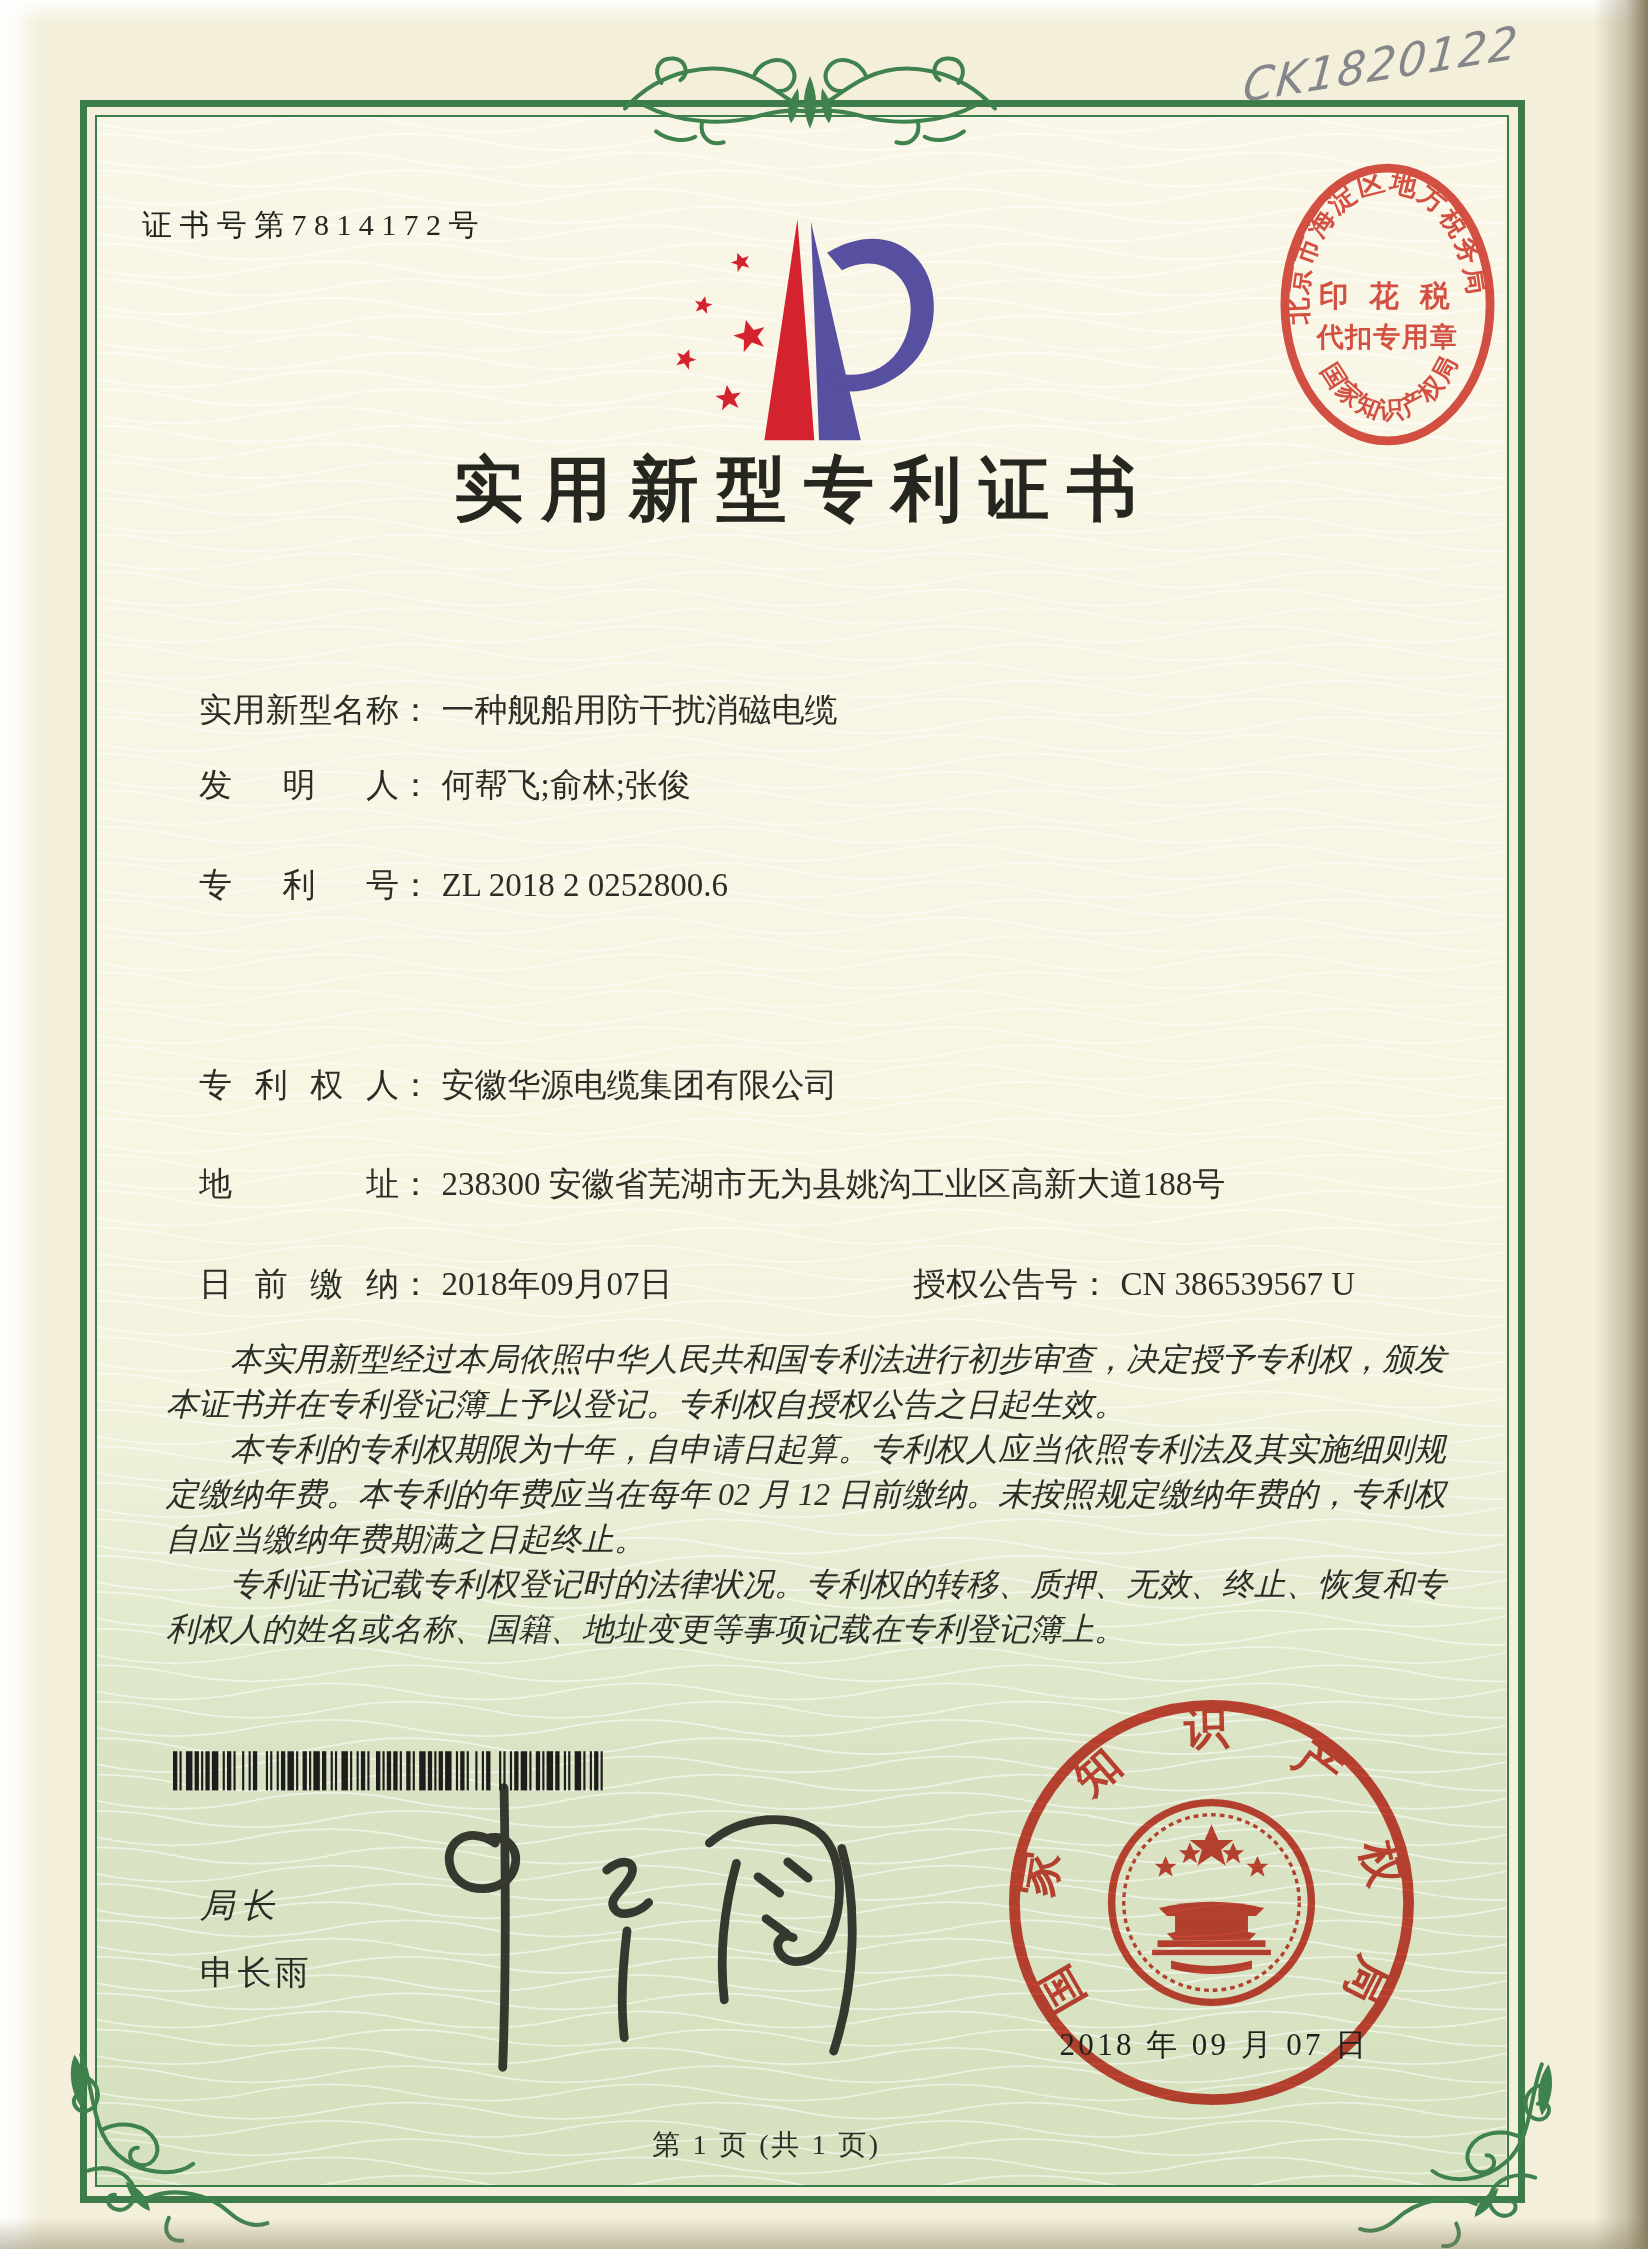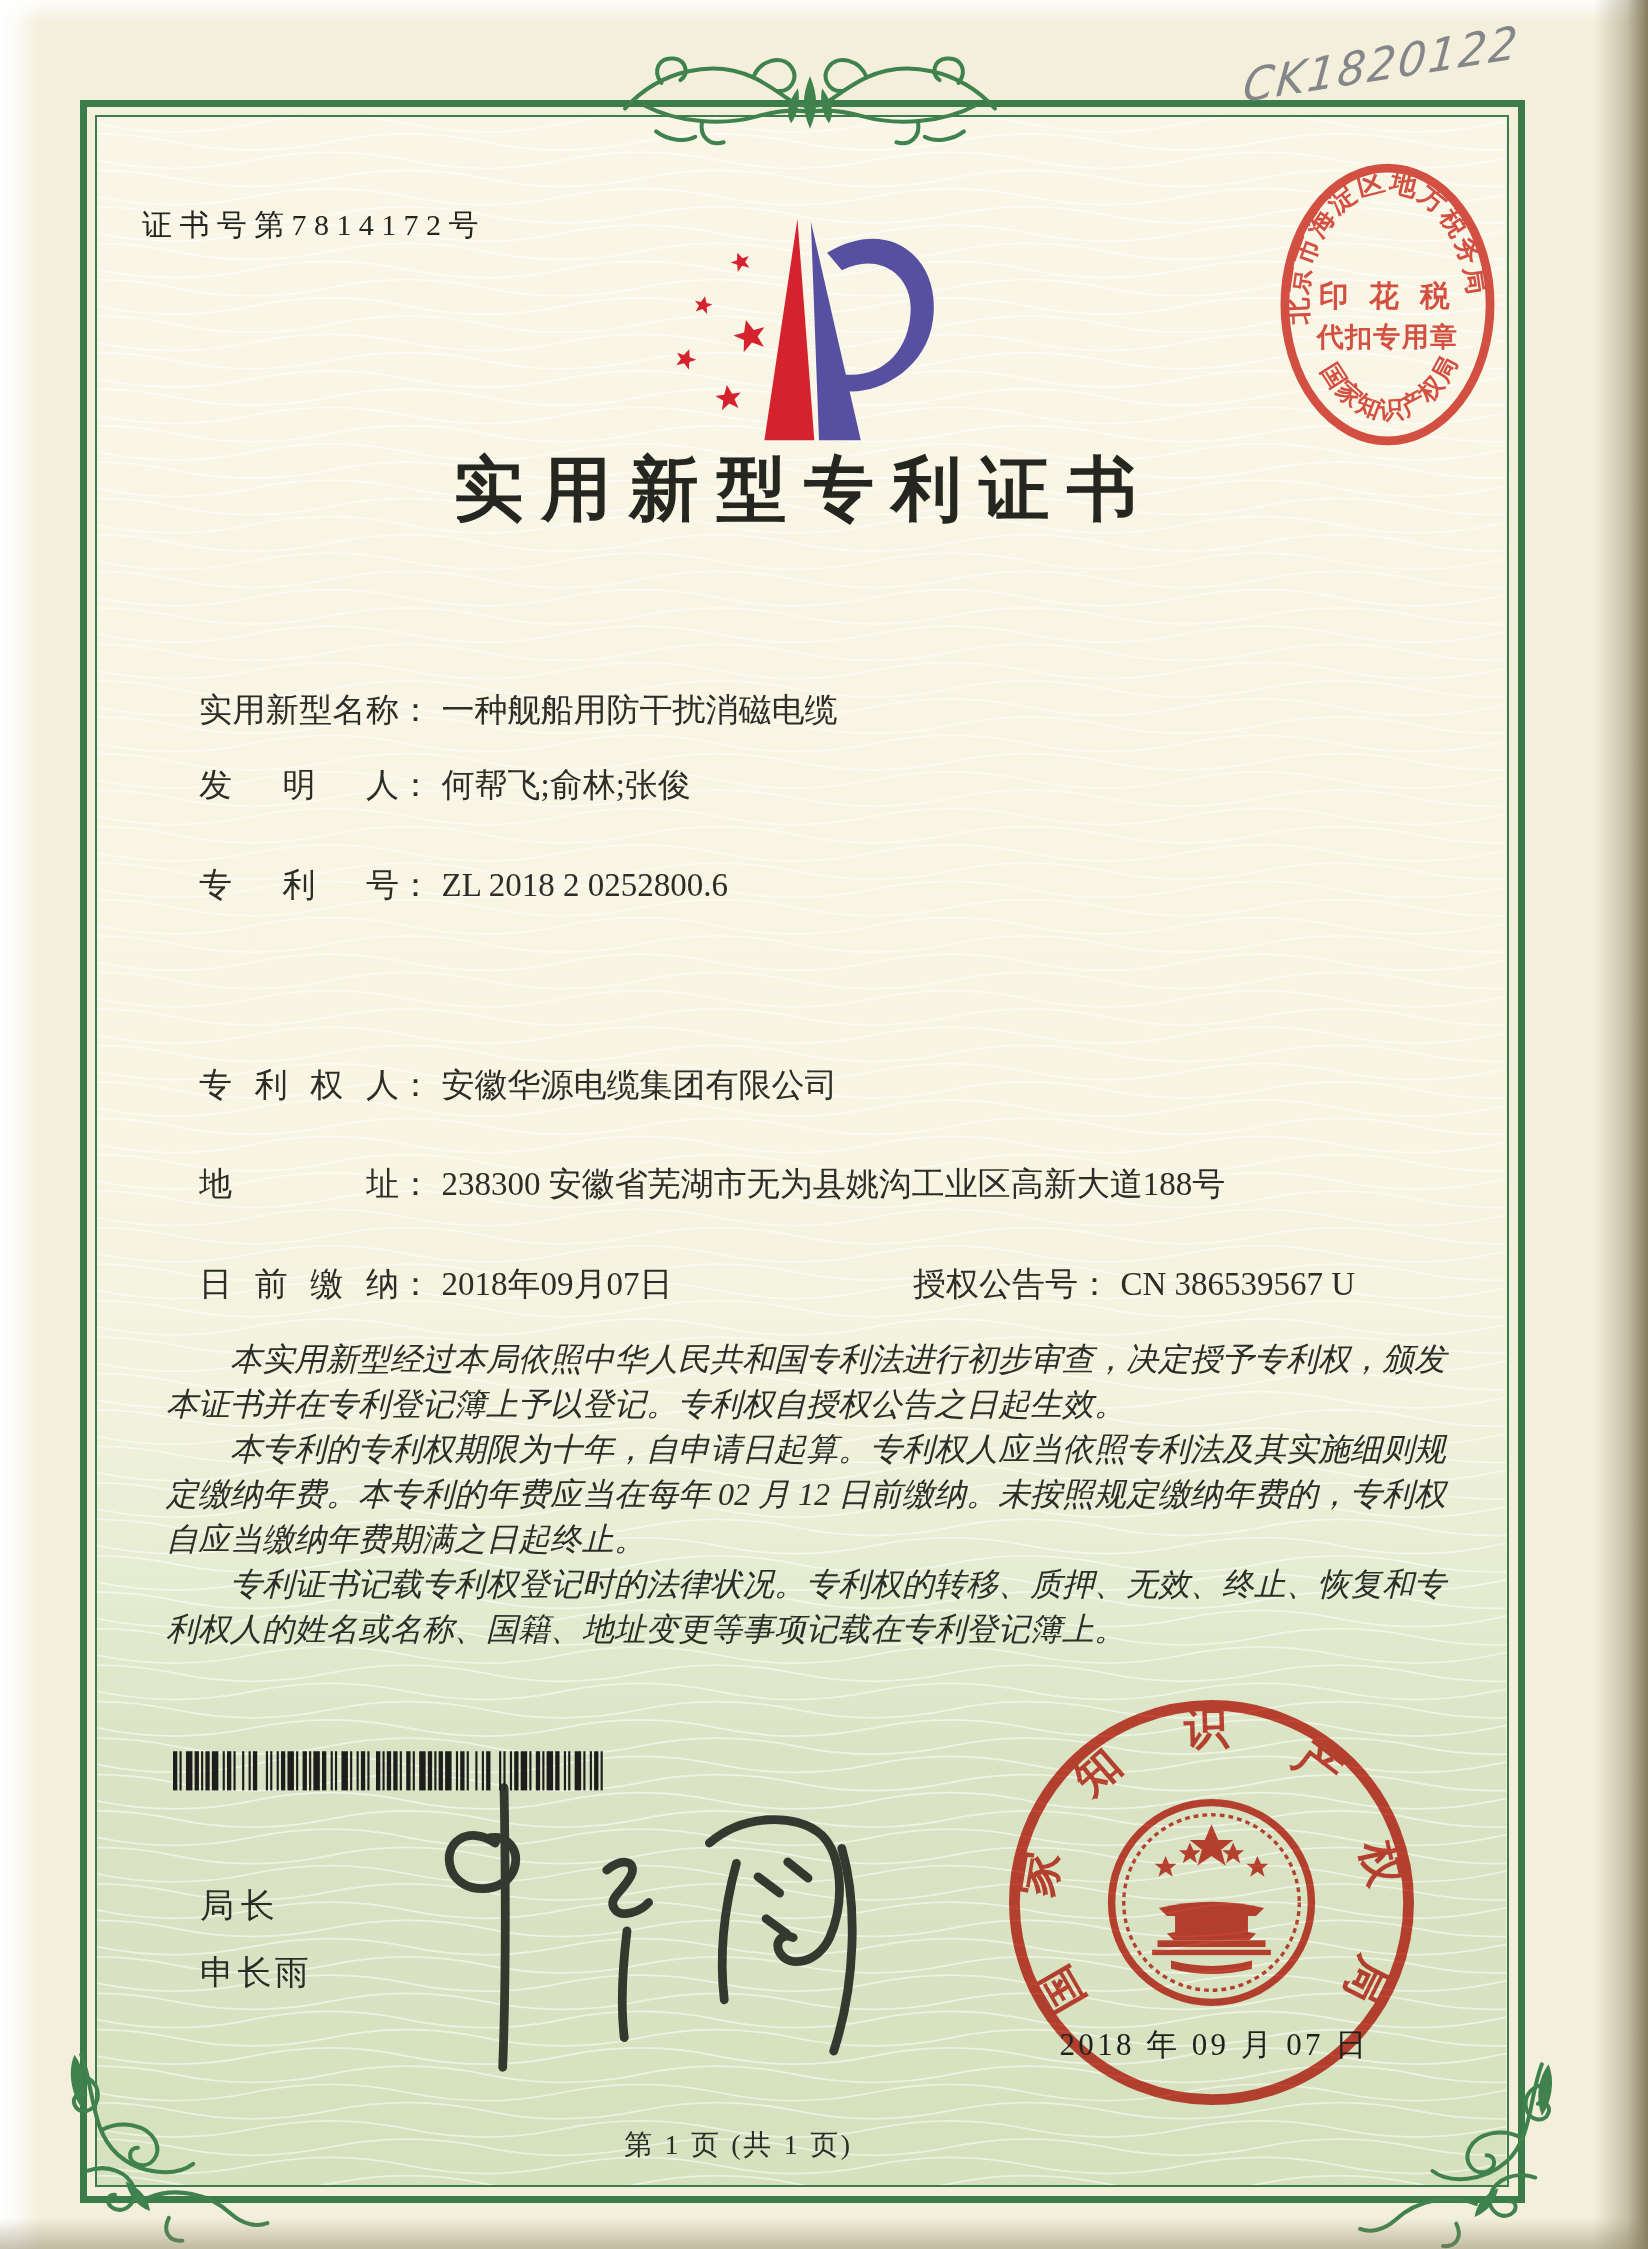--- a/index.html
+++ b/index.html
@@ -42,21 +42,21 @@
   }
   .field{left:199px;width:1269px;font-size:33px;white-space:nowrap;color:#2b2d26;}
   .flabel{display:inline-block;width:200px;text-align:justify;text-align-last:justify;vertical-align:bottom;}
   .colon{margin-right:9.5px;}
   .gazette{left:913px;top:1262px;font-size:33px;white-space:nowrap;color:#2b2d26;}
   .paras{left:166px;top:1337px;width:1280px;font-size:32px;line-height:45px;text-align:justify;color:#2b2d27;}
   .paras p{margin:0;text-indent:2em;font-style:italic;}
 
   .barcode{left:173px;top:1751px;}
   .sig-label{left:200px;font-size:34px;letter-spacing:6.8px;color:#2a2d25;}
-  .footer{left:340px;top:2126px;width:797px;text-align:center;font-size:28px;letter-spacing:2.7px;color:#2a2d25;}
+  .footer{left:368px;top:2126px;width:797px;text-align:center;font-size:28px;letter-spacing:2.7px;color:#2a2d25;}
   .sealdate{left:1002px;top:2024px;width:425px;text-align:center;font-size:31px;letter-spacing:3.4px;color:#1e201b;z-index:6;}
 
   .stamp{mix-blend-mode:multiply;opacity:.94;}
   svg text{font-family:"Liberation Serif","DejaVu Serif",serif;}
 </style>
 </head>
 <body>
 
 <div class="page">
 
@@ -349,21 +349,21 @@
       <rect x="566.4" y="0" width="6.4" height="58" fill="#1d1d1b"></rect>
       <rect x="579.2" y="0" width="3.2" height="58" fill="#1d1d1b"></rect>
       <rect x="585.6" y="0" width="3.2" height="58" fill="#1d1d1b"></rect>
       <rect x="595.2" y="0" width="9.6" height="58" fill="#1d1d1b"></rect>
       <rect x="608.0" y="0" width="3.2" height="58" fill="#1d1d1b"></rect>
       <rect x="617.6" y="0" width="3.2" height="58" fill="#1d1d1b"></rect>
       <rect x="624.0" y="0" width="6.4" height="58" fill="#1d1d1b"></rect>
       <rect x="633.6" y="0" width="3.2" height="58" fill="#1d1d1b"></rect>
     </svg>
 
-  <div class="abs sig-label" style="top:1883px;">局长</div>
+  <div class="abs sig-label" style="top:1883px;font-style:italic;">局长</div>
   <div class="abs sig-label" style="top:1950px;letter-spacing:3.4px;">申长雨</div>
 
   <svg class="abs" style="left:404px;top:1762px;" width="473" height="331" viewBox="0 0 700 490">
     <g fill="none" stroke="#23261e" stroke-width="13" stroke-linecap="round" opacity=".9">
       <path d="M135,120 C95,92 55,120 70,160 C85,198 150,196 163,158 C172,130 152,108 128,112"></path>
       <path d="M148,38 C150,150 152,300 146,452"></path>
       <path d="M300,160 C325,140 345,148 336,168 C324,192 300,202 312,218 C322,231 350,222 362,208"></path>
       <path d="M330,250 C324,300 320,360 326,408"></path>
       <path d="M492,150 C470,230 468,300 474,352"></path>
       <path d="M452,120 C500,78 580,74 618,108 C650,140 652,210 630,260 C612,298 570,306 556,282 C548,266 560,252 576,260"></path>

